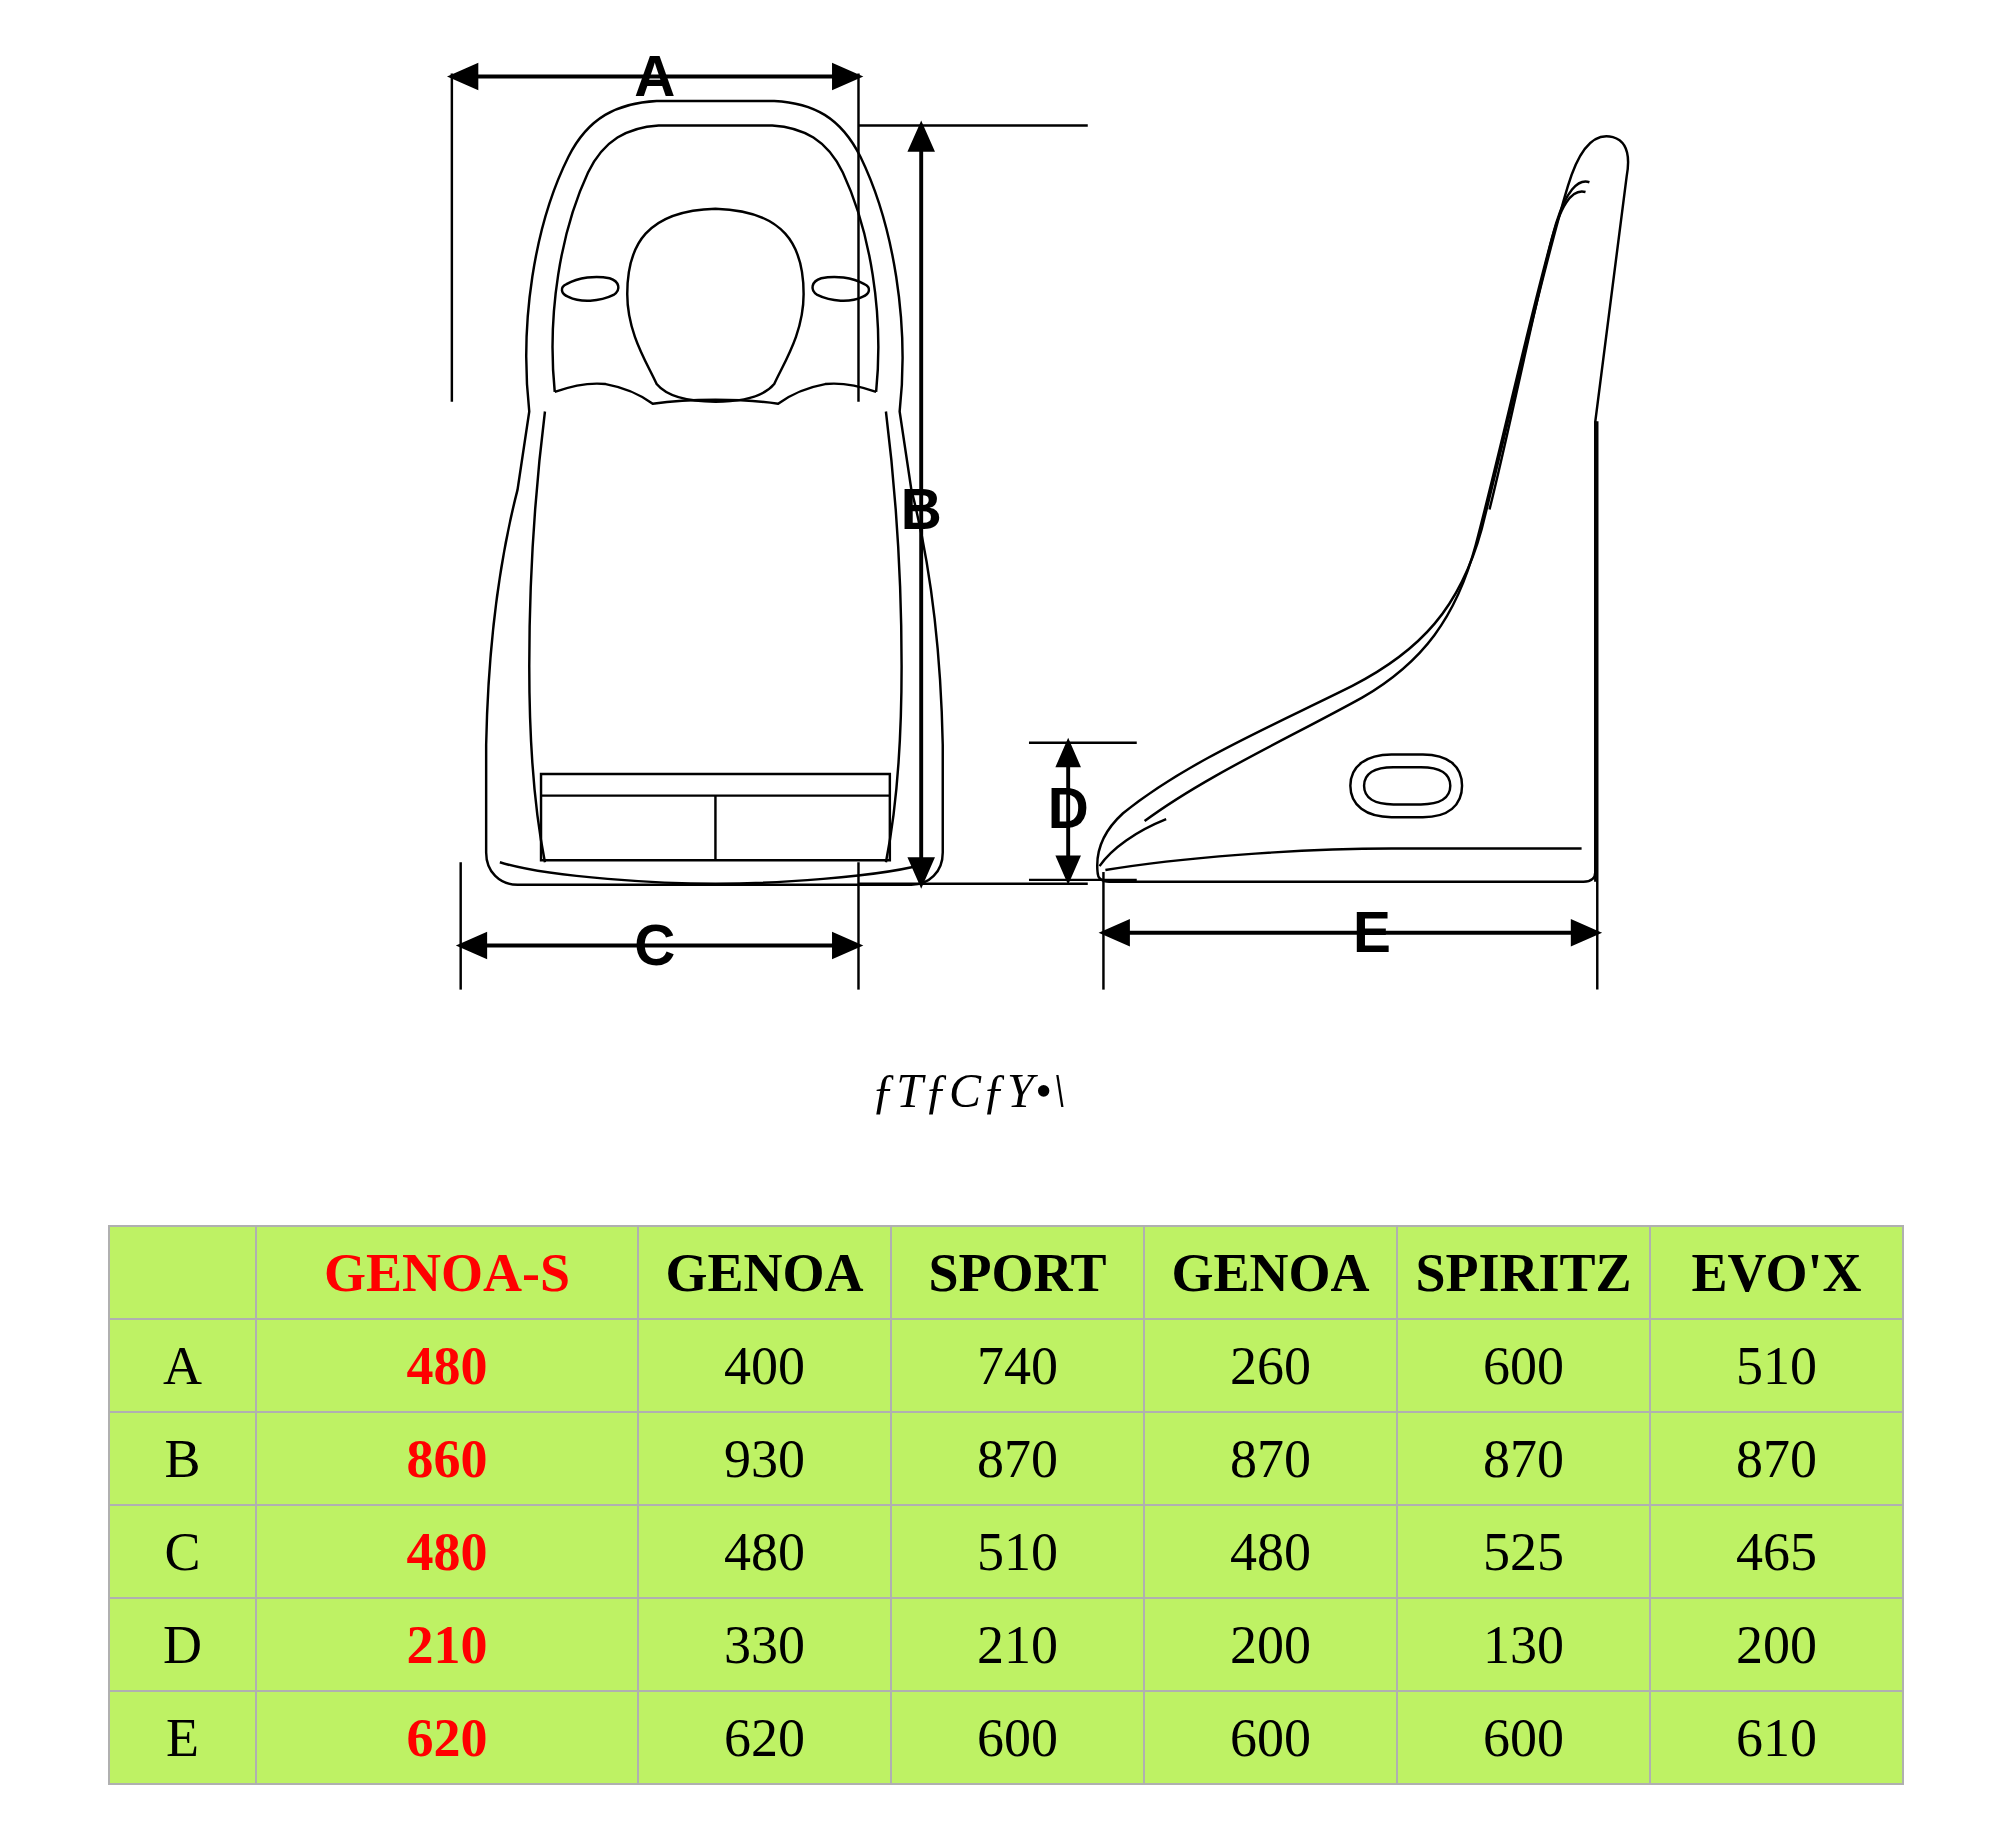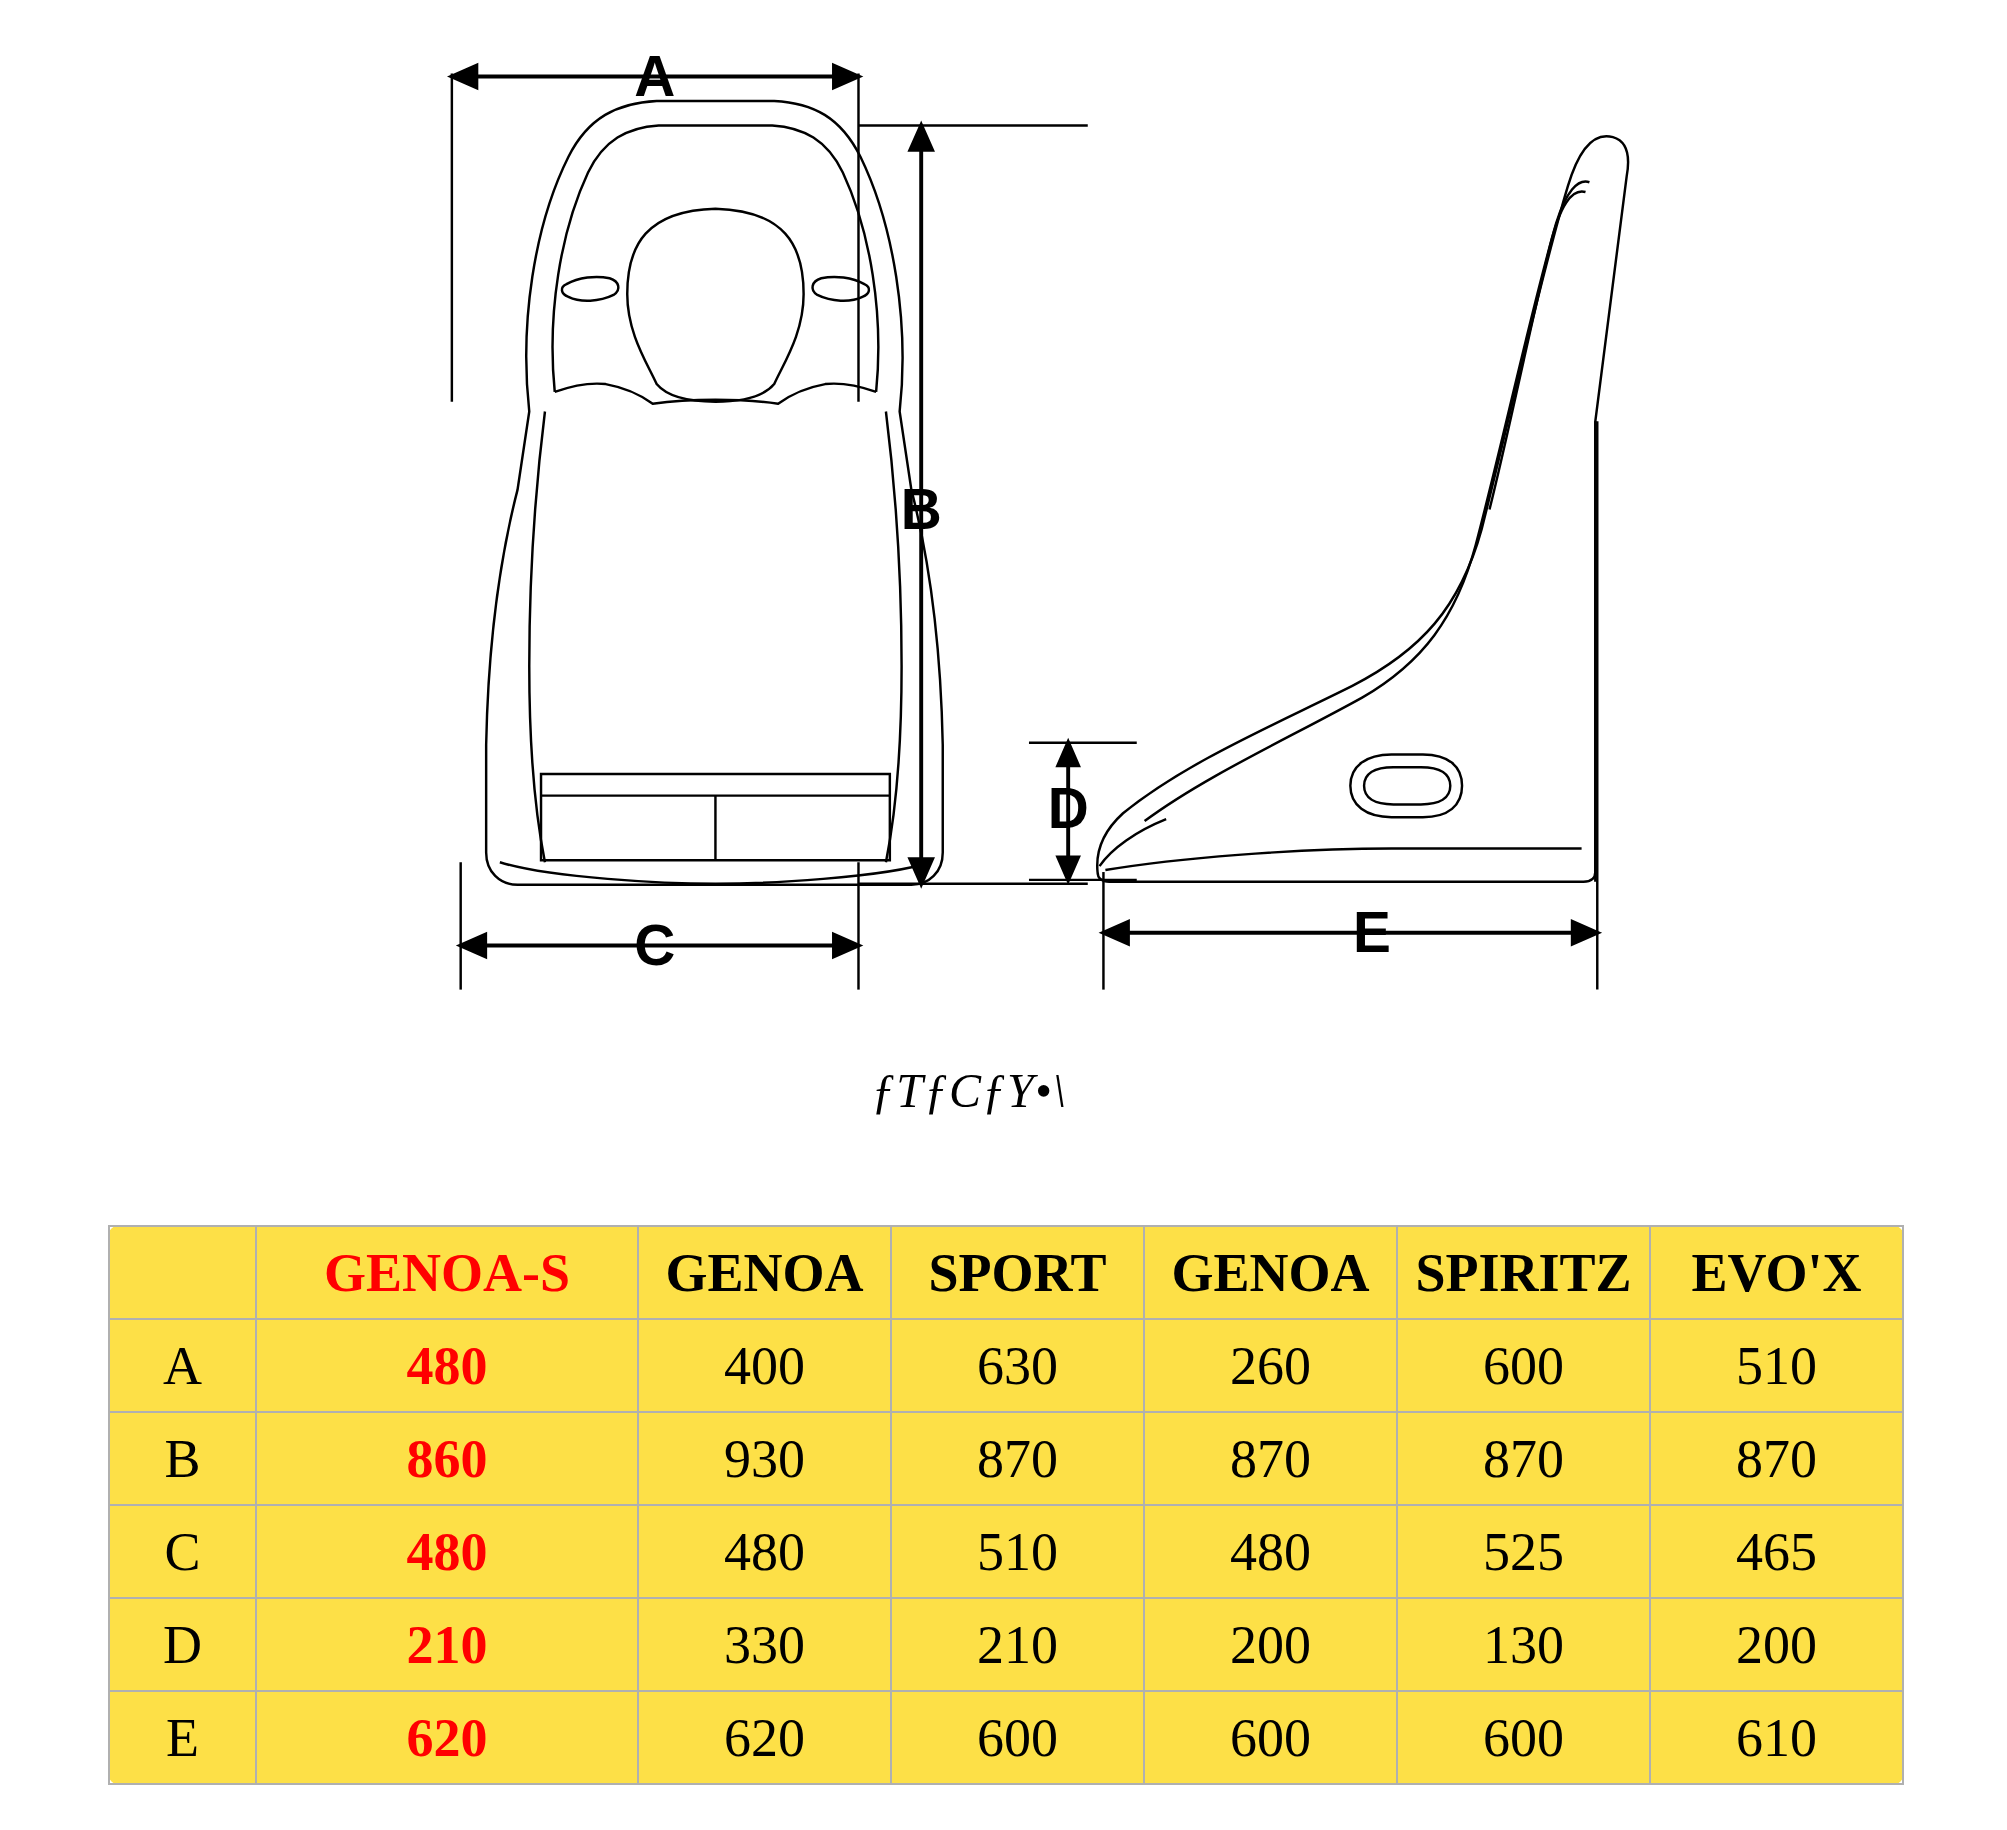--- a/index.html
+++ b/index.html
@@ -51,22 +51,21 @@
     position: absolute;
     top: 1225px;
     left: 108px;
     width: 1794px;
   }
 
   table.spec {
     border-collapse: collapse;
     width: 1794px;
     table-layout: fixed;
-    background: #fde047;
-    border-radius: 12px;
+    background: #bef264;
   }
 
   table.spec td, table.spec th {
     border: 2.9px solid #b0b0b0;
     text-align: center;
     vertical-align: middle;
     font-family: "Liberation Serif", serif;
     font-size: 54px;
     font-weight: normal;
     height: 91px;
@@ -296,21 +295,21 @@
         <th>GENOA</th>
         <th>SPIRITZ</th>
         <th>EVO'X</th>
       </tr>
     </thead>
     <tbody>
       <tr>
         <td class="rowlabel">A</td>
         <td class="highlight">480</td>
         <td>400</td>
-        <td>630</td>
+        <td>740</td>
         <td>260</td>
         <td>600</td>
         <td>510</td>
       </tr>
       <tr>
         <td class="rowlabel">B</td>
         <td class="highlight">860</td>
         <td>930</td>
         <td>870</td>
         <td>870</td>

